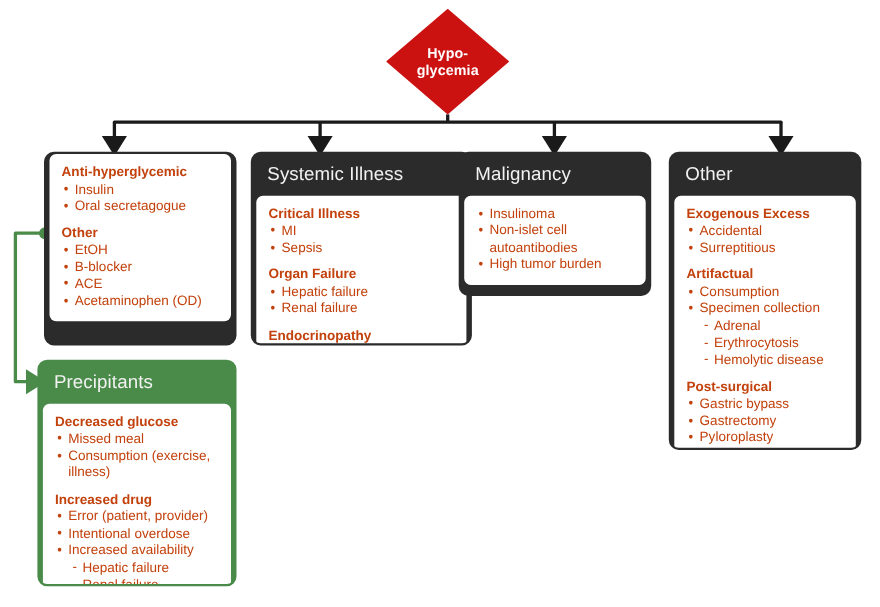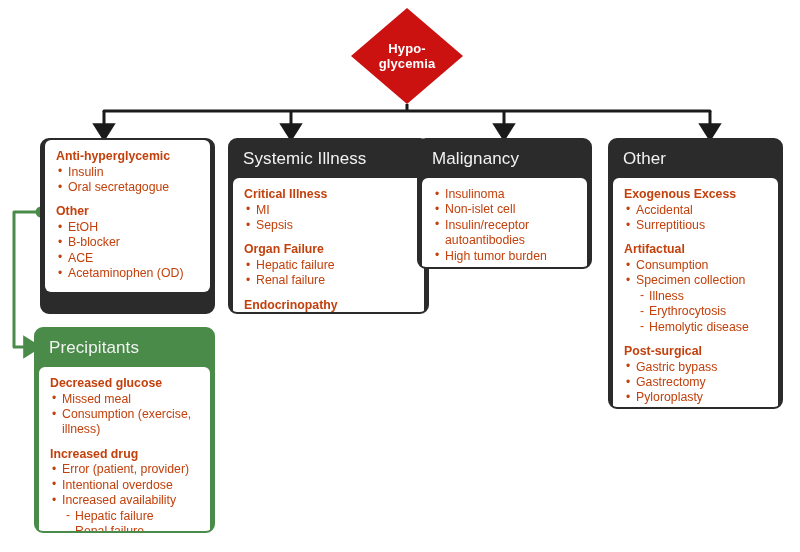--- a/index.html
+++ b/index.html
@@ -197,21 +197,20 @@
     </div>
   </div>
 
   <div class="box dark" style="left:417px; top:138px; width:175px; height:131px;">
     <div class="box-header">Malignancy</div>
     <div class="box-body">
       <div class="group">
         <ul class="items">
           <li>Insulinoma</li>
           <li>Non-islet cell</li>
-          <li>Insulin/receptor</li>
           <li class="nobullet">autoantibodies</li>
           <li>High tumor burden</li>
         </ul>
       </div>
     </div>
   </div>
 
   <div class="box dark" style="left:608px; top:138px; width:175px; height:271px;">
     <div class="box-header">Other</div>
     <div class="box-body">
@@ -220,21 +219,21 @@
         <ul class="items">
           <li>Accidental</li>
           <li>Surreptitious</li>
         </ul>
       </div>
       <div class="group">
         <div class="group-title">Artifactual</div>
         <ul class="items">
           <li>Consumption</li>
           <li>Specimen collection</li>
-          <li class="sub">Illness</li>
+          <li class="sub">Adrenal</li>
           <li class="sub">Erythrocytosis</li>
           <li class="sub">Hemolytic disease</li>
         </ul>
       </div>
       <div class="group">
         <div class="group-title">Post-surgical</div>
         <ul class="items">
           <li>Gastric bypass</li>
           <li>Gastrectomy</li>
           <li>Pyloroplasty</li>

